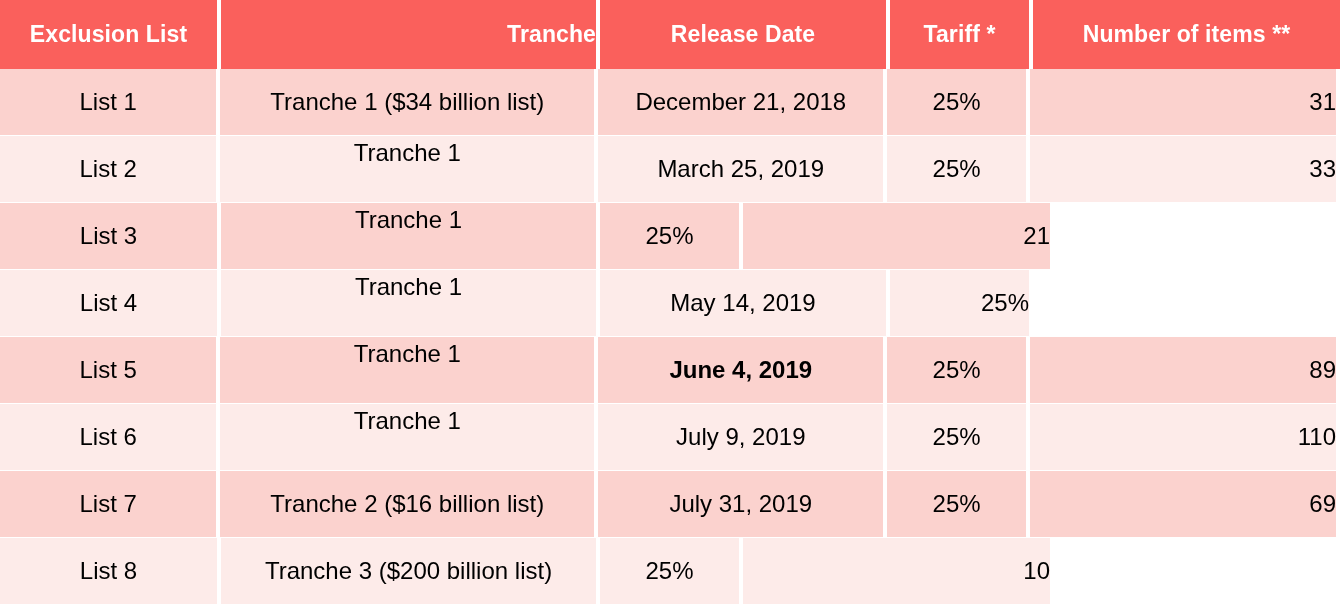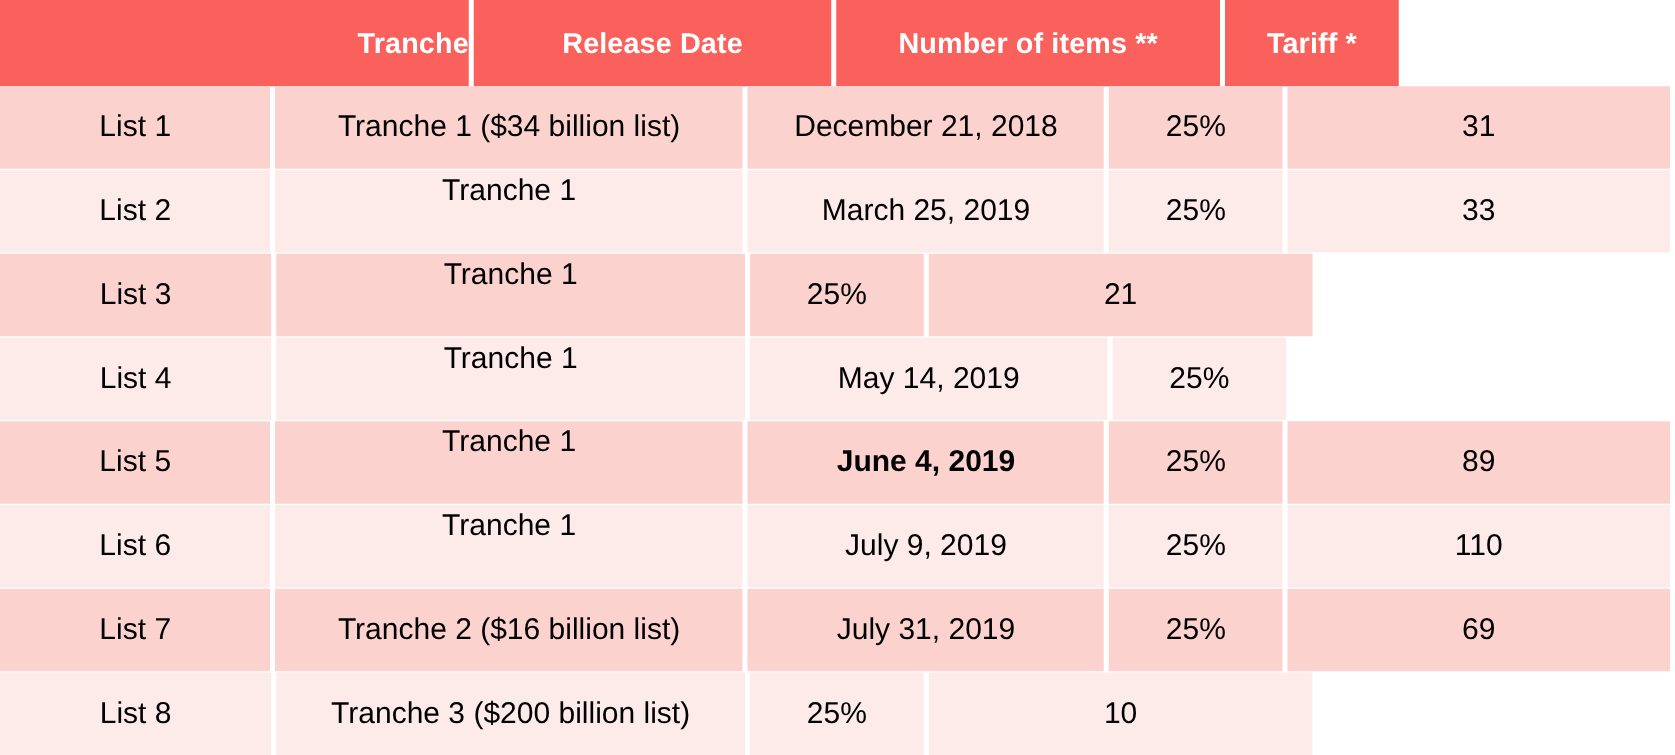--- a/index.html
+++ b/index.html
@@ -68,21 +68,21 @@
     display: flex;
     align-items: center;
     justify-content: center;
     text-align: center;
     font-size: 24px;
     color: #000000;
     margin-right: 4px;
     position: relative;
     overflow: hidden;
   }
-  .td:last-child { margin-right: 4px; }
+  .td:last-child { margin-right: 4px; justify-content: flex-end; }
 
   .row-dark .td { background: #fbd2ce; }
   .row-light .td { background: #fdebe9; }
 
   
   .td.tranche-raised {
     align-items: flex-start;
     padding-top: 4px;
   }
 
@@ -94,32 +94,35 @@
   .bold-date .cell-text {
     font-weight: 600;
   }
 </style>
 </head>
 <body>
 
 <div id="table-root">
 
   <div class="thead">
+    <div class="th c0">
+      <span>Exclusion List</span>
+    </div>
     <div class="th c1">
       <span>Tranche</span>
     </div>
     <div class="th c2">
       <span>Release Date</span>
     </div>
+    <div class="th c3">
+      <span>Tariff  *</span>
+    </div>
     <div class="th c4">
       <span>Number of items **</span>
     </div>
-    <div class="th c3">
-      <span>Tariff  *</span>
-    </div>
   </div>
 
   <div class="tbody" id="table-body">
       <div class="tr row-dark">
         <div class="td c0">
           <span class="cell-text">List 1</span>
         </div>
         <div class="td c1">
           <span class="cell-text">Tranche 1 ($34 billion list)</span>
         </div>

